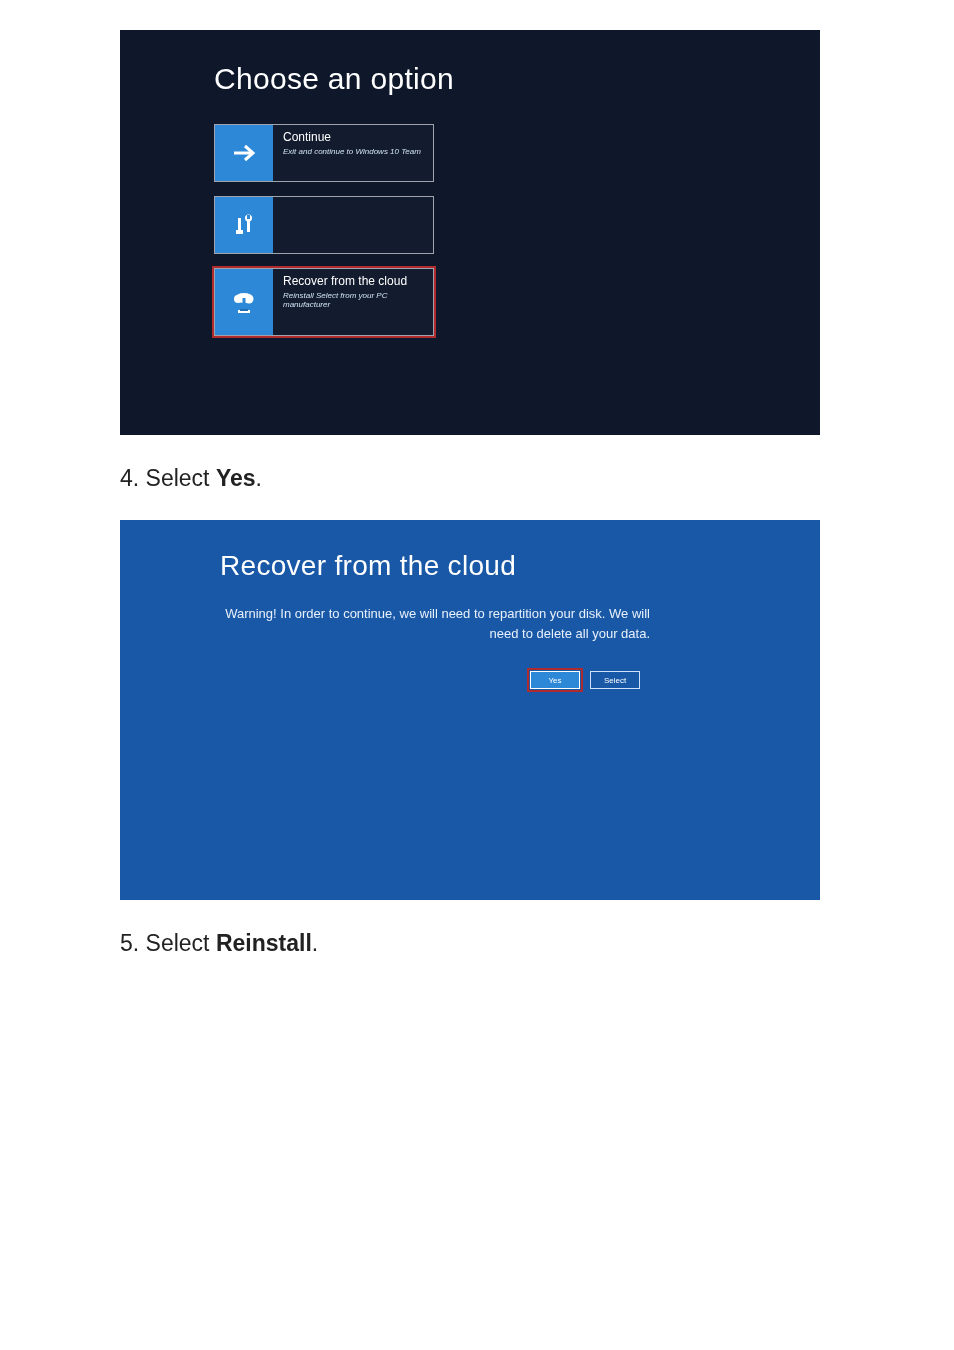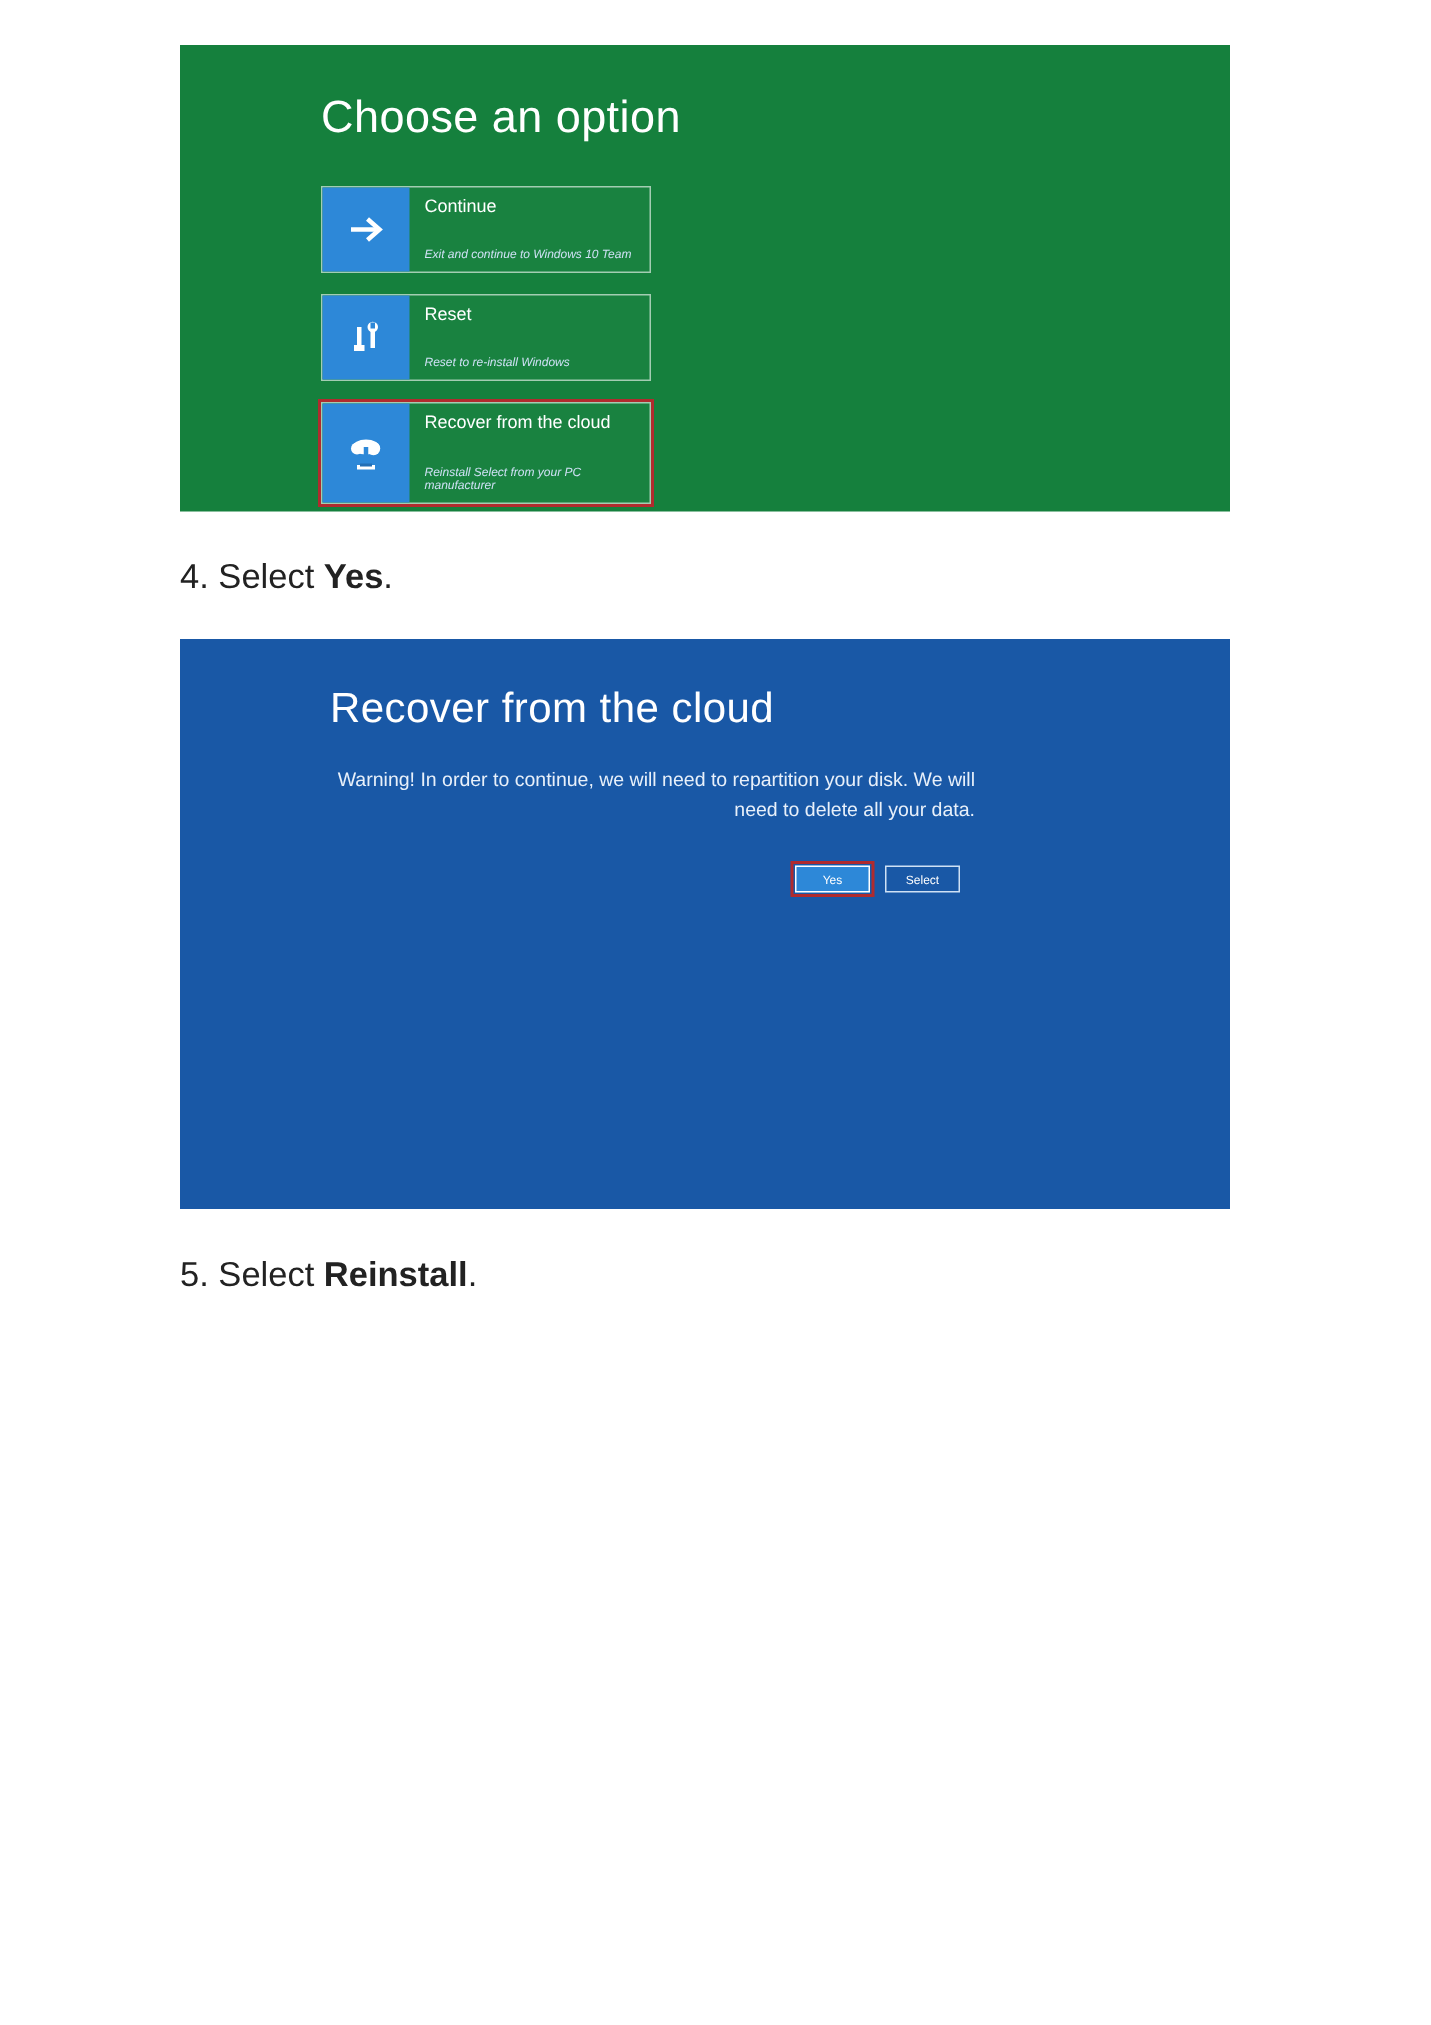--- a/index.html
+++ b/index.html
@@ -10,23 +10,23 @@
     width: 954px;
     margin: 0 auto;
     padding: 0;
   }
   .page { padding: 30px 0 60px 0; }
   .figure {
     margin: 0 0 30px 120px;
     width: 700px;
   }
   .winre-panel {
-    background: #15803d;
+    background: #0f172a;
     width: 700px;
-    height: 311px;
+    height: 405px;
     position: relative;
     padding: 32px 0 0 94px;
   }
   .winre-title {
     color: #fff;
     font-weight: 300;
     font-size: 30px;
     letter-spacing: 0.3px;
     margin-bottom: 28px;
   }
@@ -52,21 +52,21 @@
     align-items: center;
     justify-content: center;
     background: #2d88d8;
   }
   .option-icon svg { display:block; }
   .option-text {
     flex: 1;
     padding: 6px 8px 6px 10px;
     display: flex;
     flex-direction: column;
-    justify-content: space-between;
+    justify-content: flex-start;
   }
   .option-title {
     color: #fff;
     font-size: 12px;
     font-weight: 400;
     line-height: 1.15;
     margin-bottom: 2px;
   }
   .option-sub {
     color: #cfe1f5;
@@ -157,24 +157,20 @@
 
         <div class="option-tile">
           <div class="option-icon">
             <svg width="30" height="30" viewBox="0 0 30 30">
               <rect x="9" y="8" width="3" height="16" fill="#fff"></rect>
               <rect x="7" y="20" width="7" height="4" fill="#fff"></rect>
               <rect x="18" y="6" width="3" height="16" fill="#fff"></rect>
               <circle cx="19.5" cy="8" r="3.5" fill="#fff"></circle>
               <rect x="18" y="5" width="3" height="4" fill="#2d88d8"></rect>
             </svg>
-          </div>
-          <div class="option-text">
-            <div class="option-title">Reset</div>
-            <div class="option-sub">Reset to re-install Windows</div>
           </div>
         </div>
 
         <div class="option-tile highlight">
           <div class="option-icon">
             <svg width="34" height="34" viewBox="0 0 34 34">
               <ellipse cx="17" cy="13" rx="9" ry="5" fill="#fff"></ellipse>
               <circle cx="11" cy="14" r="4" fill="#fff"></circle>
               <circle cx="22" cy="14" r="4.5" fill="#fff"></circle>
               <rect x="15.5" y="13" width="3" height="7" fill="#2d88d8"></rect>

